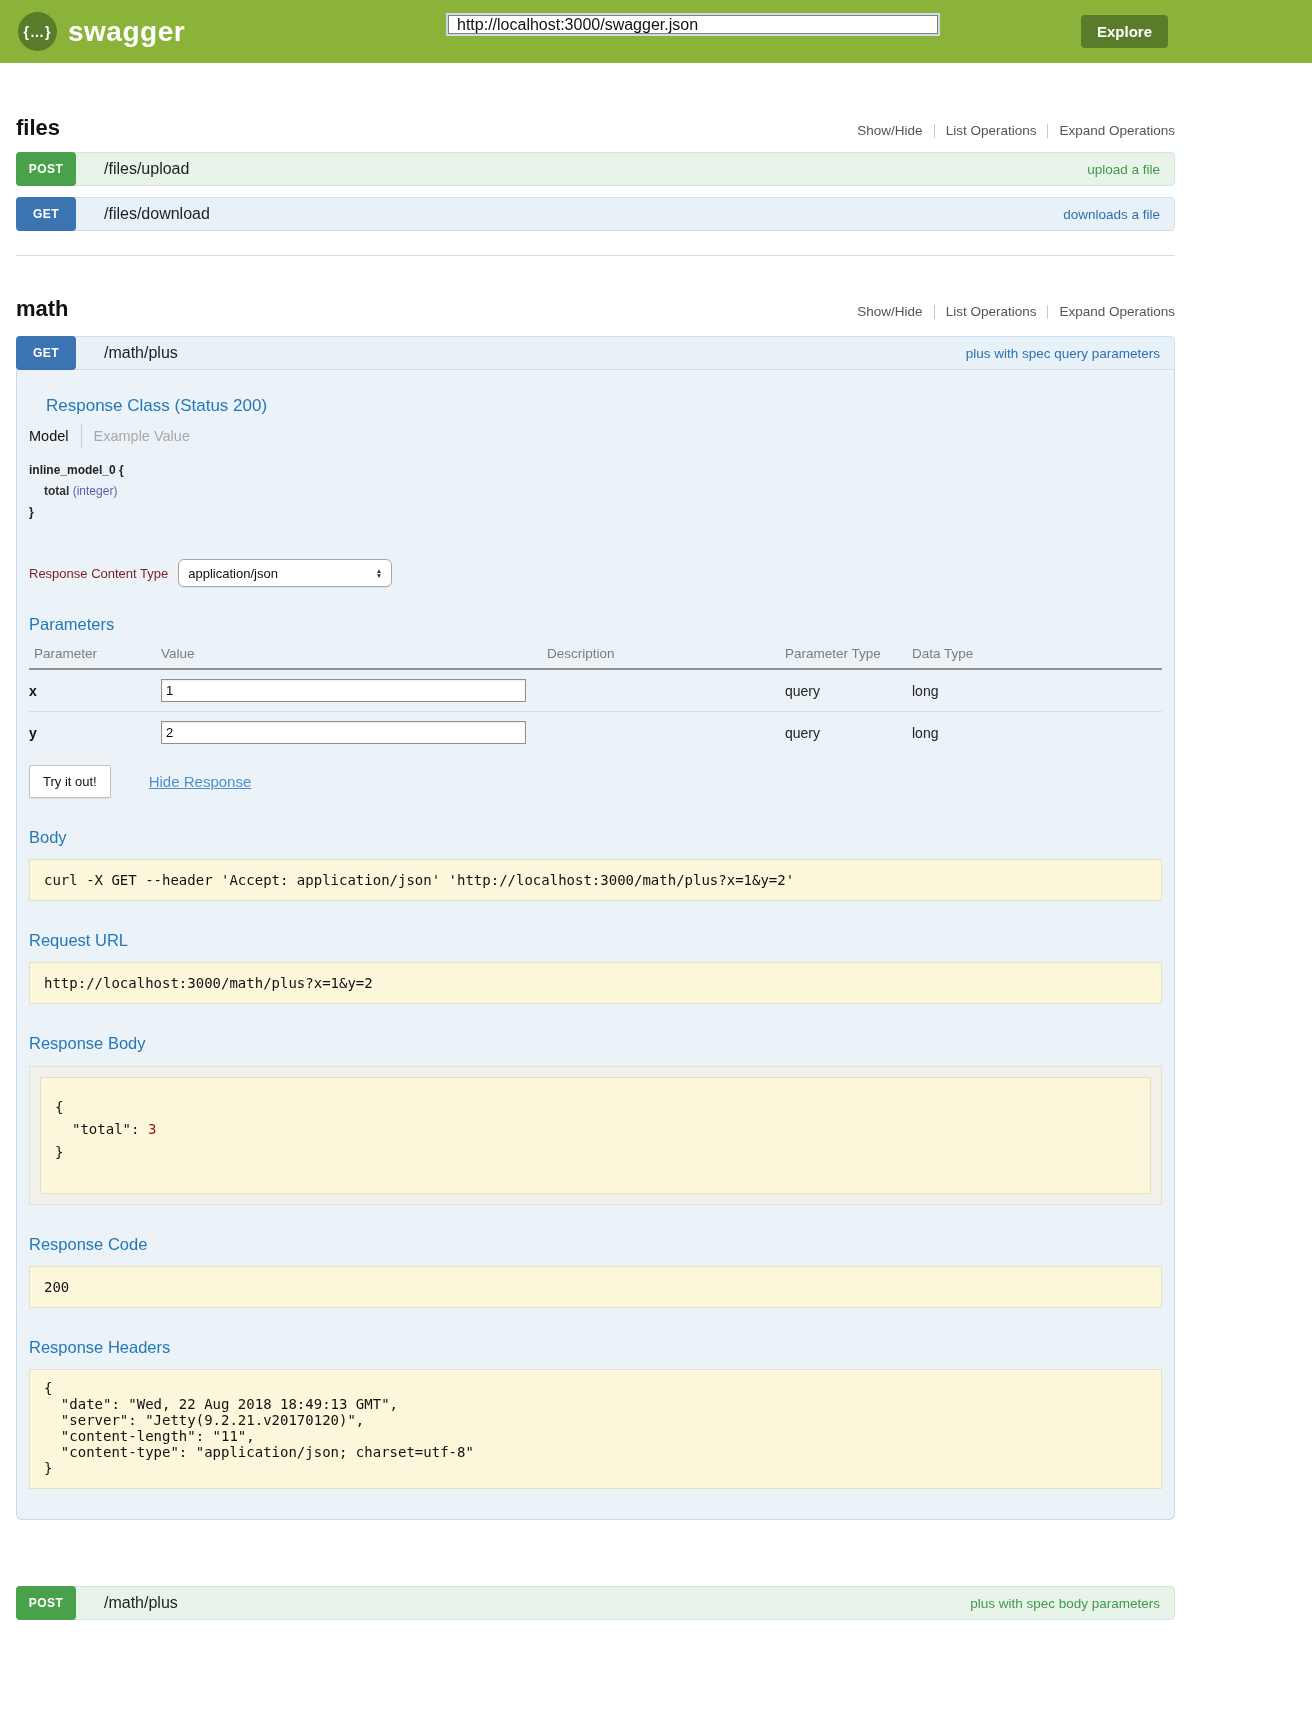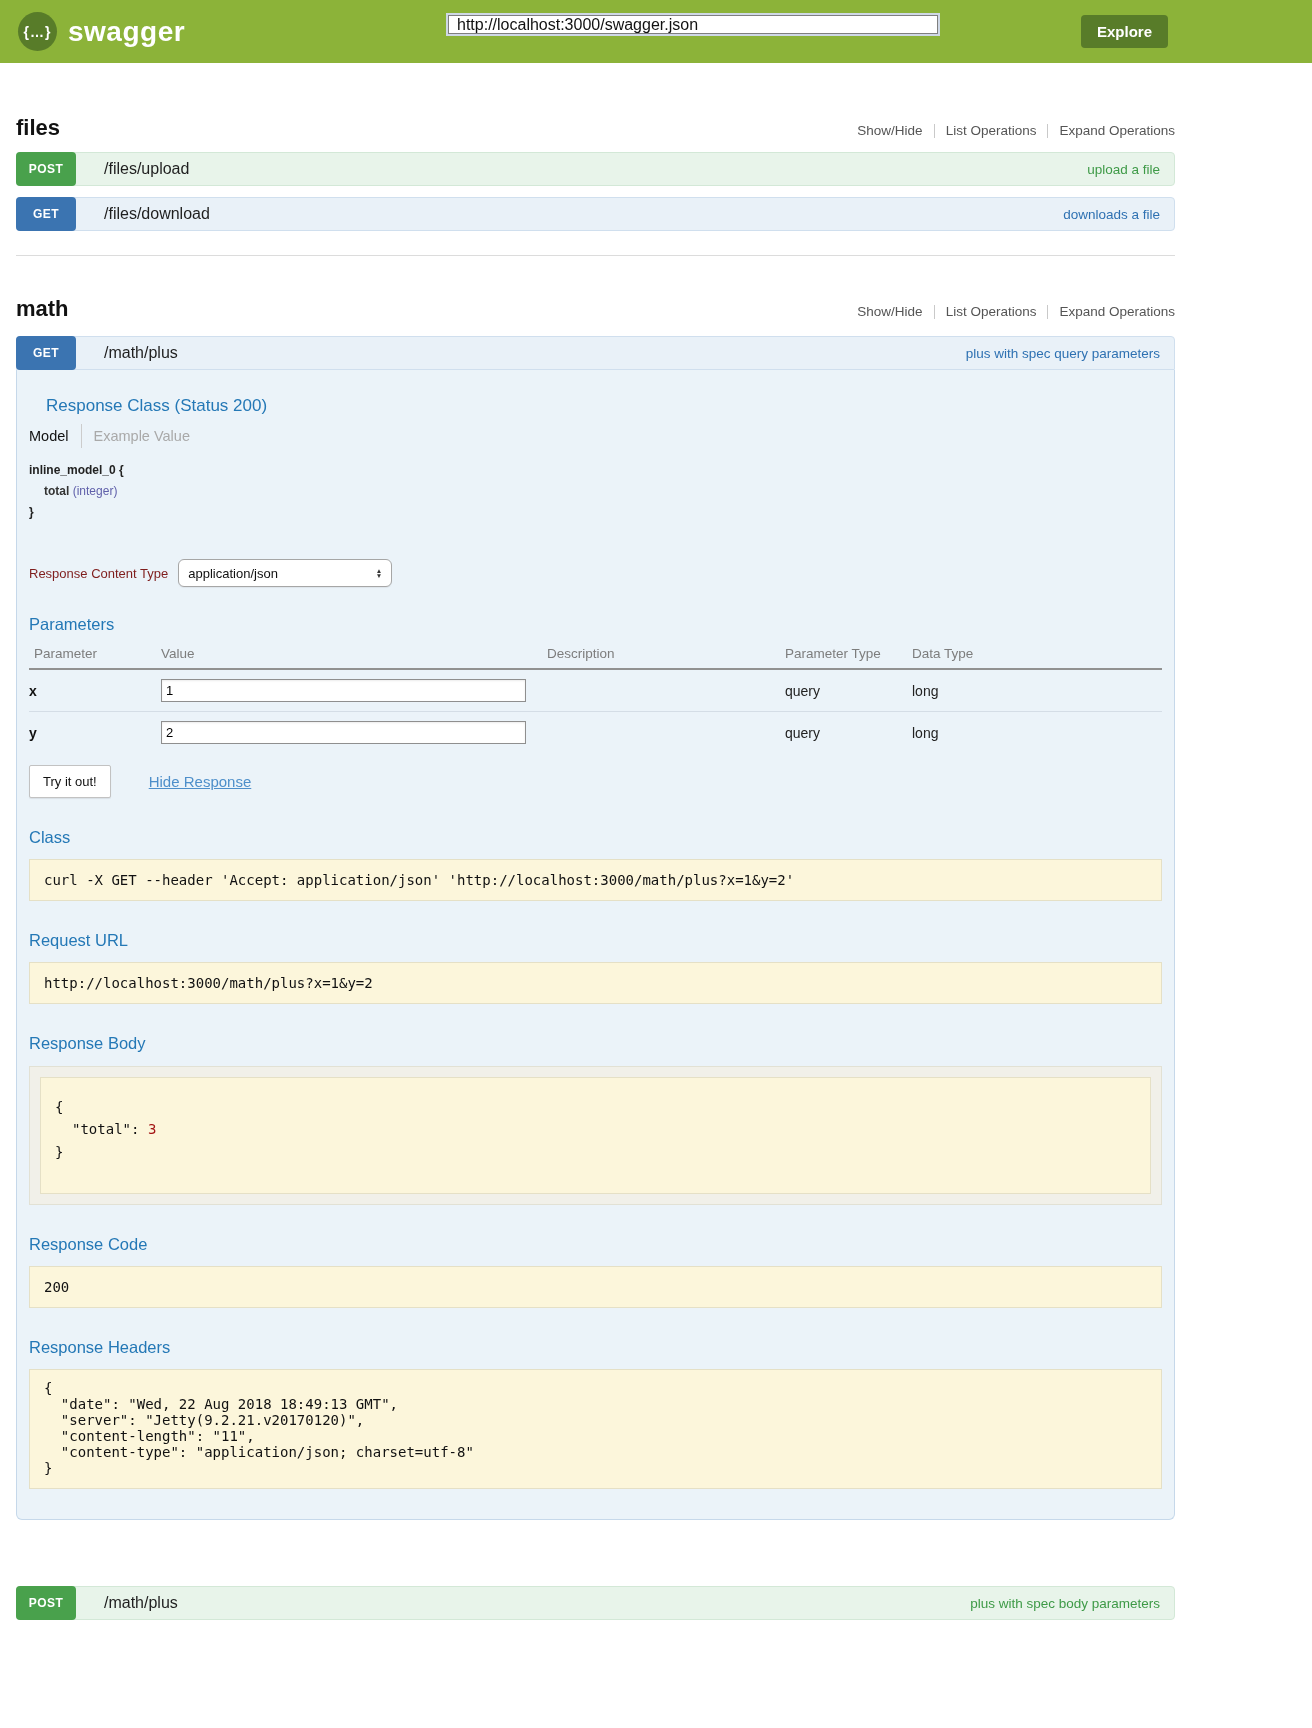--- a/index.html
+++ b/index.html
@@ -251,21 +251,21 @@
             <td>long</td>
           </tr>
         </tbody>
       </table>
 
       <div class="try-row">
         <button class="try-btn">Try it out!</button>
         <a class="hide-response">Hide Response</a>
       </div>
 
-      <h4 class="h-blue h-md sub-heading">Class</h4>
+      <h4 class="h-blue h-md sub-heading">Body</h4>
       <div class="yellow-box">curl -X GET --header 'Accept: application/json' 'http://localhost:3000/math/plus?x=1&amp;y=2'</div>
 
       <h4 class="h-blue h-md sub-heading">Request URL</h4>
       <div class="yellow-box">http://localhost:3000/math/plus?x=1&amp;y=2</div>
 
       <h4 class="h-blue h-md sub-heading">Response Body</h4>
       <div class="body-outer">
         <div class="body-inner">
           <div>{</div>
           <div class="json-indent">

